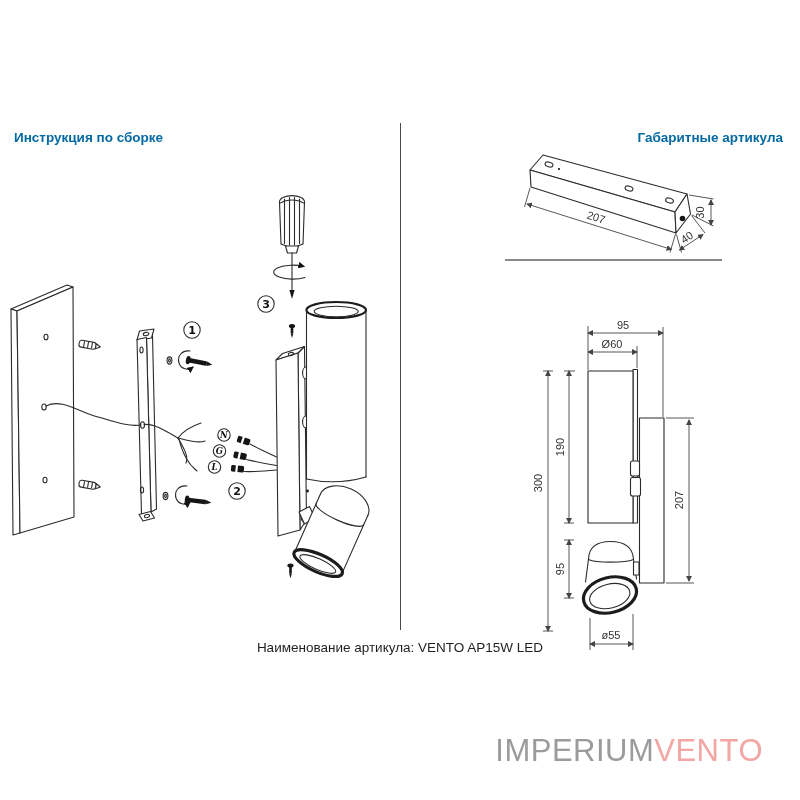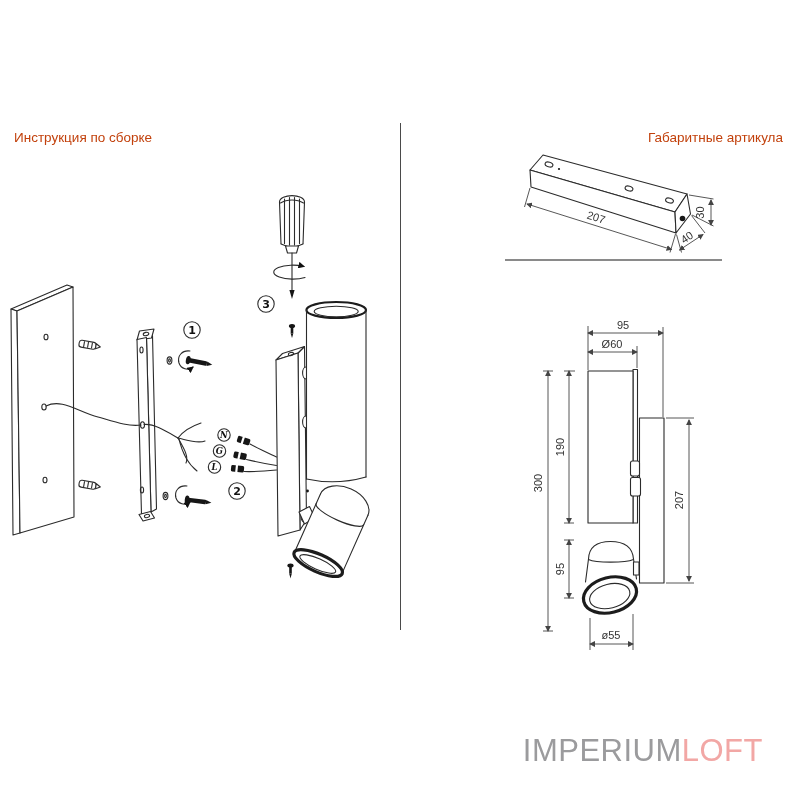--- a/index.html
+++ b/index.html
@@ -1,18 +1,18 @@
 <!DOCTYPE html>
 <html><head>
 <meta charset="utf-8">
 <style>
   html,body{margin:0;padding:0;background:#fff;}
   .page{position:relative;width:800px;height:800px;background:#ffffff;overflow:hidden;
         font-family:"Liberation Sans",sans-serif;}
-  .title{position:absolute;font-size:13.5px;color:#c2410c;}
+  .title{position:absolute;font-size:13.5px;color:#0369a1;font-weight:bold;}
   #assembly-title{left:14px;top:130px;}
   #dims-title{right:17px;top:130px;}
   .divider-v{position:absolute;left:400px;top:123px;width:1px;height:507px;background:#4a4a4a;}
   .divider-h{position:absolute;left:505px;top:259px;width:217px;height:2px;background:#8a8a8a;}
   #article{position:absolute;left:0;top:640px;width:800px;text-align:center;
            font-size:13.5px;color:#1f1f1f;}
   #logo{position:absolute;right:37px;top:733px;font-size:31px;letter-spacing:0.5px;
         color:#9b9b9d;}
   #logo .accent{color:#f2a7a5;}
   svg{position:absolute;}
@@ -304,16 +304,17 @@
       <text x="683" y="500" text-anchor="middle" class="dimtxt" transform="rotate(-90 683 500)">207</text>
     </g>
 
     <g>
       <path d="M590,618 L590,650 M633,614 L633,650" class="dim"></path>
       <path d="M590,644 L633,644" class="dim" marker-start="url(#m-d)" marker-end="url(#m-d)"></path>
       <text x="611" y="639" text-anchor="middle" class="dimtxt">ø55</text>
     </g>
   </svg>
 
-
-  <div id="logo"><span>IMPERIUM</span><span class="accent">LOFT</span></div>
+  <div id="article">Наименование артикула: VENTO AP15W LED</div>
+
+  <div id="logo"><span>IMPERIUM</span><span class="accent">VENTO</span></div>
 
 </div>
 
 </body></html>

